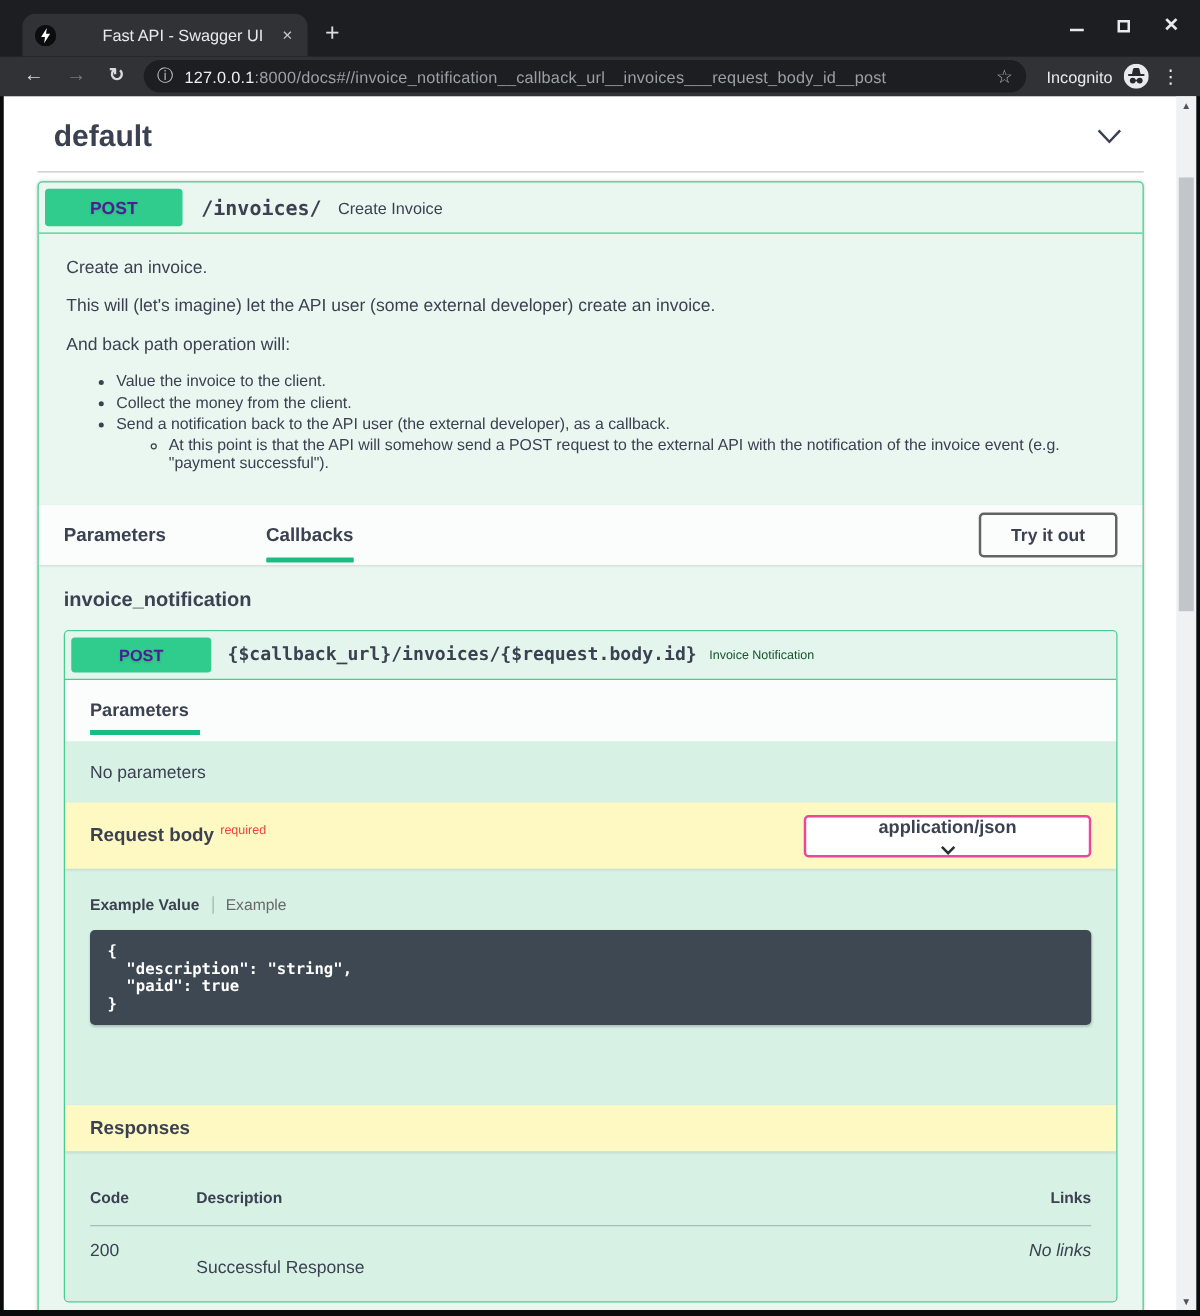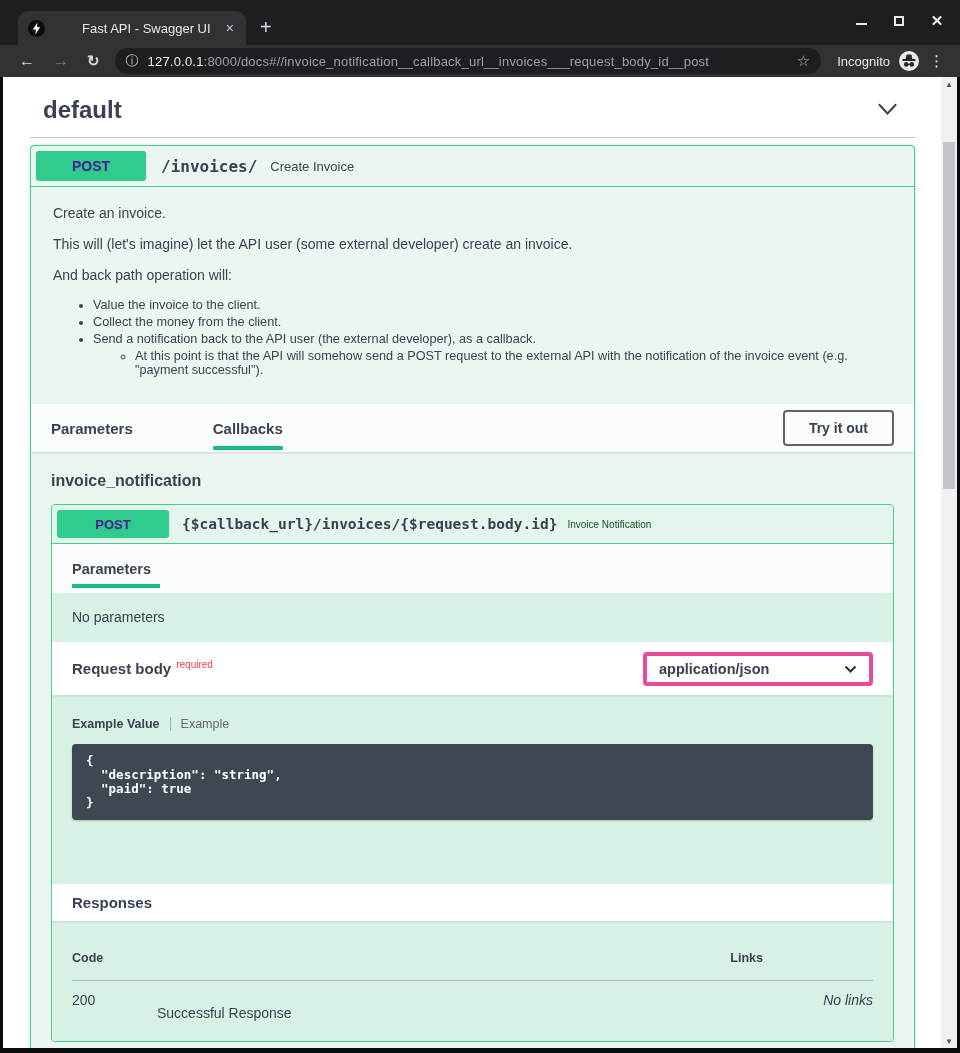--- a/index.html
+++ b/index.html
@@ -83,27 +83,27 @@
   .inner-header { display:flex; align-items:center; padding:5px; border-bottom:1px solid #49cc90; background:#e3f5ec; }
   .badge.small { width:112px; height:28px; font-size:13px; }
   .cb-path { font-family:"DejaVu Sans Mono", monospace; font-weight:bold; font-size:14.5px; margin-left:13px; color:#3b4151; }
   .cb-summary { font-size:10px; margin-left:10px; color:#14532d; }
 
   .inner-tabstrip { background:#fafdfb; padding:0 20px; height:49px; display:flex; align-items:flex-end; }
   .inner-tab { font-size:14.5px; font-weight:bold; color:#3b4151; padding-bottom:7px; border-bottom:4px solid #1bbc83;
                margin-bottom:5px; min-width:88px; cursor:pointer; }
   .no-params { padding:16px 20px 17px; font-size:14px; color:#3b4151; }
 
-  .strip { background:#ffffff; box-shadow:0 1px 2px rgba(0,0,0,.1); position:relative; }
+  .strip { background:#fef9c3; box-shadow:0 1px 2px rgba(0,0,0,.1); position:relative; }
   .req-strip { height:53px; display:flex; align-items:center; justify-content:space-between; padding:0 20px; }
   .req-label { font-size:15px; font-weight:bold; color:#3b4151; }
   .req-sup { font-size:10px; color:#f93e3e; position:relative; top:-6px; margin-left:5px; font-weight:normal; }
-  .select { width:230px; height:34px; background:#fff; border:4px solid #ec4899; border-radius:4px;
+  .select { width:230px; height:34px; background:#fff; border:2px solid #ec4899; border-radius:4px;
             display:flex; align-items:center; justify-content:space-between; padding:0 12px;
-            font-size:14.5px; font-weight:bold; color:#3b4151; cursor:pointer; }
+            font-size:14.5px; font-weight:bold; color:#3b4151; cursor:pointer;flex-direction:column; }
 
   .example-sec { padding:22px 20px 64px; }
   .ex-tabs { display:flex; align-items:center; gap:10px; font-size:12.5px; }
   .ex-active { font-weight:bold; color:#3b4151; cursor:pointer; }
   .ex-div { width:1px; height:14px; background:rgba(0,0,0,.25); }
   .ex-schema { color:#686868; cursor:pointer; }
   pre.code { margin-top:13px; background:#3e4852; color:#fff; border-radius:4px; padding:10px 14px;
              font-family:"DejaVu Sans Mono", monospace; font-weight:bold; font-size:12.5px; line-height:14px;
              box-shadow:0 1px 2px rgba(0,0,0,.2); }
 
@@ -252,20 +252,21 @@
 }</pre>
               </div>
 
               <div class="strip resp-head">
                 <span>Responses</span>
               </div>
 
               <div class="resp-table">
                 <div class="rt-grid">
                   <span class="rt-h">Code</span>
+                  <span class="rt-h">Description</span>
                   <span class="rt-h links">Links</span>
                 </div>
                 <hr class="rt-hr">
                 <div class="rt-grid">
                   <span class="rt-c">200</span>
                   <span class="rt-c desc">
                       <div>Successful Response</div>
                     </span>
                   <span class="rt-c links">No links</span>
                 </div>

